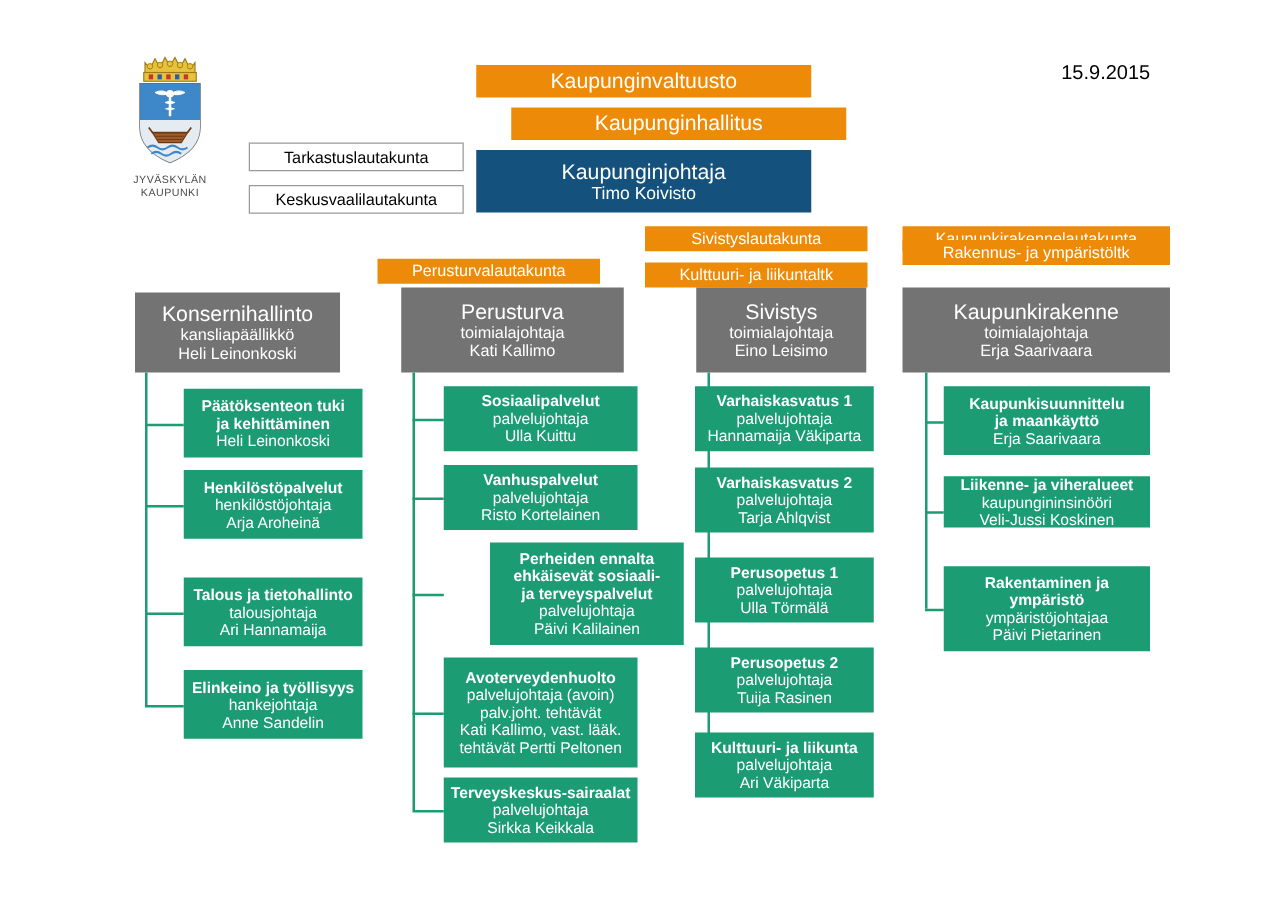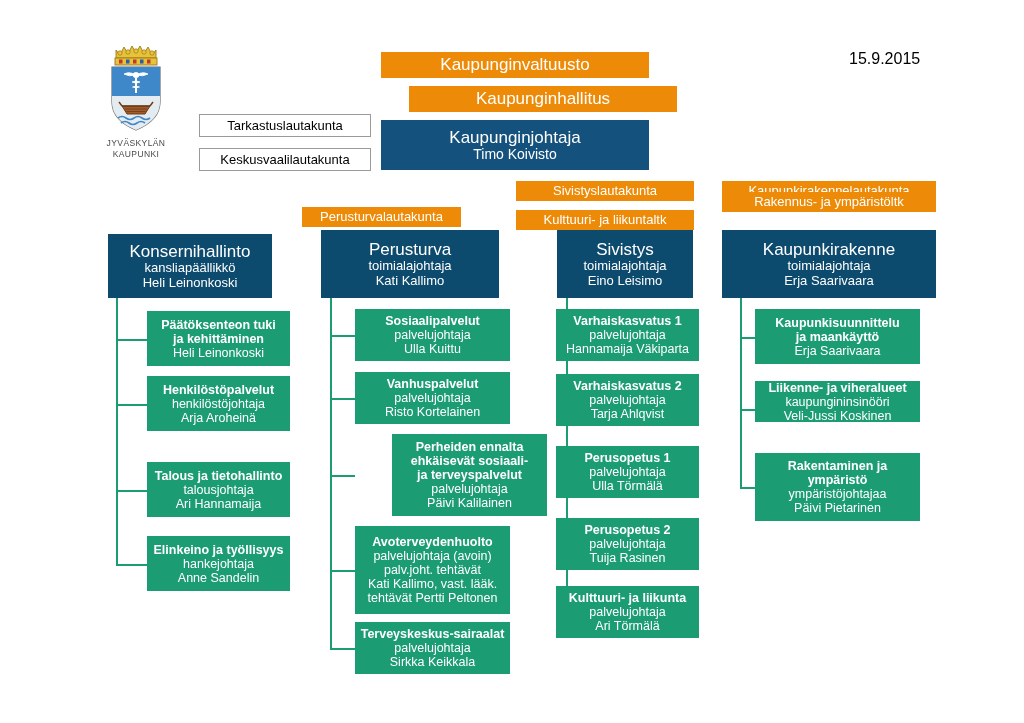--- a/index.html
+++ b/index.html
@@ -31,21 +31,21 @@
     justify-content: center;
     text-align: center;
     color: #ffffff;
     line-height: 1.12;
     padding: 2px 4px;
   }
   .box .t1 { font-weight: normal; }
   .box .t2, .box .t3, .box .t4, .box .t5 { font-weight: normal; }
 
   .orange { background: #ED8B08; }
-  .blue   { background: #0c4a6e; }
+  .blue   { background: #737373; }
   .navy   { background: #14527D; }
   .green  { background: #1C9C72; }
 
   .whitebox {
     box-sizing: border-box;
     background: #ffffff;
     border: 1px solid #9a9a9a;
     display: flex;
     align-items: center;
     justify-content: center;
@@ -59,21 +59,21 @@
   #hallitus  { left: 381px; top: 86px;  width: 268px; height: 26px; font-size: 17px; margin-left: 28px; }
   #johtaja   { left: 381px; top: 120px; width: 268px; height: 50px; }
   #johtaja .t1 { font-size: 17px; }
   #johtaja .t2 { font-size: 14px; }
 
   #tarkastus { left: 199px; top: 114px; width: 172px; height: 23px; }
   #keskusvaali { left: 199px; top: 148px; width: 172px; height: 23px; }
 
   
   .ltk { height: 20px; font-size: 13px; }
-  #ltk-perusturva       { left: 302px; top: 207px; width: 159px; }
+  #ltk-perusturva       { left: 302px; top: 207px; width: 178px; }
   #ltk-sivistys         { left: 516px; top: 181px; width: 178px; }
   #ltk-kulttuuri        { left: 516px; top: 210px; width: 178px; }
   #ltk-kaupunkirakenne  { left: 722px; top: 181px; width: 214px; }
   #ltk-rakennus         { left: 722px; top: 192px; width: 214px; }
 
   
   .colhead { }
   .colhead .t1 { font-size: 17px; }
   .colhead .t2 { font-size: 13px; }
   .colhead .t3 { font-size: 13px; }
@@ -311,21 +311,21 @@
         <span class="t3">Ulla Törmälä</span>
       </div>
       <div class="abs box green leaf" style="left: 556px; top: 518px; width: 143px; height: 52px;">
         <span class="t1" style="font-weight: bold;">Perusopetus 2</span>
         <span class="t2">palvelujohtaja</span>
         <span class="t3">Tuija Rasinen</span>
       </div>
       <div class="abs box green leaf" style="left: 556px; top: 586px; width: 143px; height: 52px;">
         <span class="t1" style="font-weight: bold;">Kulttuuri- ja liikunta</span>
         <span class="t2">palvelujohtaja</span>
-        <span class="t3">Ari Törmälä</span>
+        <span class="t3">Ari Väkiparta</span>
       </div>
       <div class="abs box green leaf" style="left: 755px; top: 309px; width: 165px; height: 55px;">
         <span class="t1" style="font-weight: bold;">Kaupunkisuunnittelu</span>
         <span class="t2" style="font-weight: bold;">ja maankäyttö</span>
         <span class="t3">Erja Saarivaara</span>
       </div>
       <div class="abs box green leaf" style="left: 755px; top: 381px; width: 165px; height: 41px;">
         <span class="t1" style="font-weight: bold;">Liikenne- ja viheralueet</span>
         <span class="t2">kaupungininsinööri</span>
         <span class="t3">Veli-Jussi Koskinen</span>

